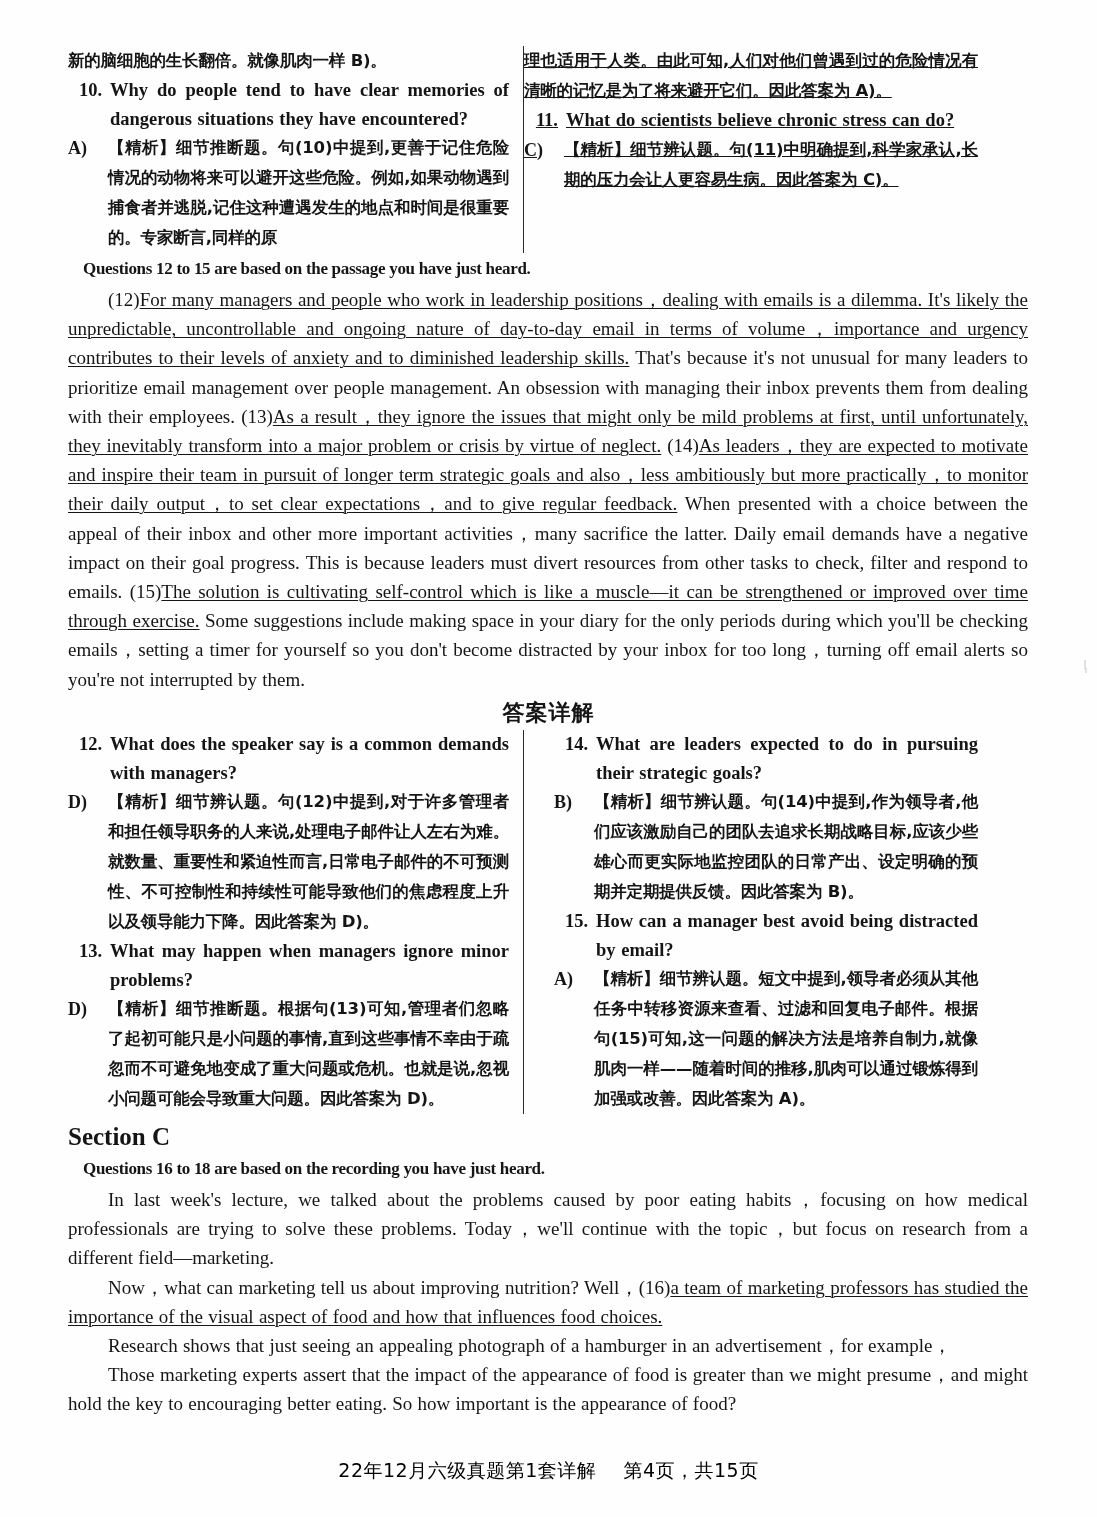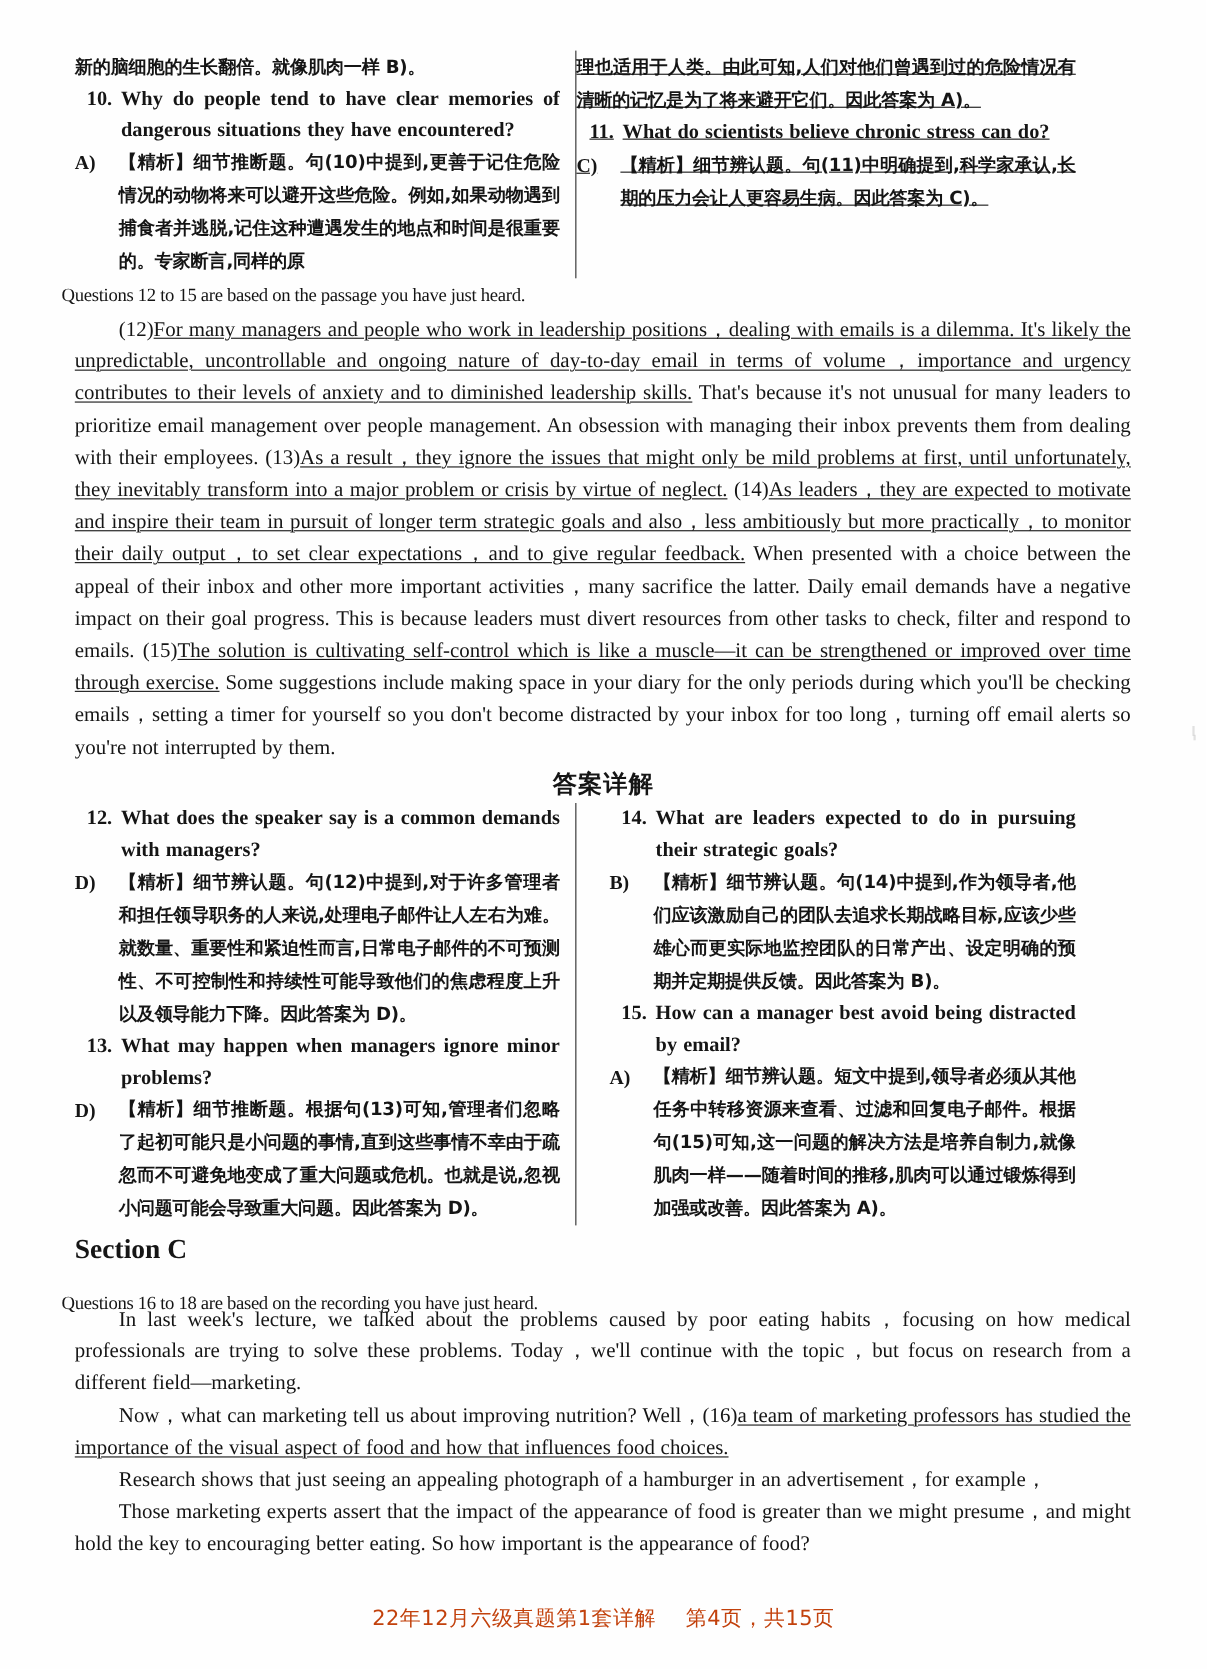--- a/index.html
+++ b/index.html
@@ -101,23 +101,23 @@
     left: 68px;
     width: 960px;
     font-size: 19px;
     line-height: 29.2px;
     text-align: justify;
     text-align-last: left;
     word-spacing: 0.5px;
   }
   .heading-line {
     position: absolute;
-    left: 56px;
+    left: 83px;
     width: 960px;
-    font-weight: 400;
+    font-weight: 700;
     font-size: 17px;
     line-height: 22px;
     letter-spacing: -0.3px;
   }
   .sectiontitle {
     position: absolute;
     left: 68px;
     font-weight: 700;
     font-size: 25px;
     line-height: 30px;
@@ -149,21 +149,21 @@
   .ansblock .col.right { padding-left: 30px; border-left: 1.3px solid #2a2a2a; }
 
   
   .footer {
     position: absolute;
     left: 0;
     width: 1097px;
     text-align: center;
     font-family: "DejaVu Sans", "Liberation Sans", sans-serif;
     font-size: 19px;
-    color: #c2410c;
+    color: #000000;
     letter-spacing: 0.5px;
   }
   .footer .sep { display: inline-block; width: 14px; }
 
   
   .speck {
     position: absolute;
     background: #c9c9c9;
     opacity: .55;
   }
@@ -245,21 +245,21 @@
         </div>
         <div class="arow">
           <span class="alabel">A)</span>
           <span class="atext">【精析】细节辨认题。短文中提到,领导者必须从其他任务中转移资源来查看、过滤和回复电子邮件。根据句(15)可知,这一问题的解决方法是培养自制力,就像肌肉一样——随着时间的推移,肌肉可以通过锻炼得到加强或改善。因此答案为 A)。</span>
         </div>
       </div>
   </div>
 
   <div class="sectiontitle" style="top:1122px;">Section C</div>
 
-  <div class="heading-line" style="top:1158px;margin-top:16px;">Questions 16 to 18 are based on the recording you have just heard.</div>
+  <div class="heading-line" style="top:1158px;">Questions 16 to 18 are based on the recording you have just heard.</div>
 
   <div class="passage" style="top:1185px;" id="section-c-body">
       <div class="indent"><span>In last week's lecture, we talked about the problems caused by poor eating habits，focusing on how medical professionals are trying to solve these problems. Today，we'll continue with the topic，but focus on research from a different field—marketing.</span></div>
       <div class="indent"><span>Now，what can marketing tell us about improving nutrition? Well，</span><span>(16)</span><span class="u">a team of marketing professors has studied the importance of the visual aspect of food and how that influences food choices.</span></div>
       <div class="indent"><span>Research shows that just seeing an appealing photograph of a hamburger in an advertisement，for example，</span></div>
       <div class="indent"><span>Those marketing experts assert that the impact of the appearance of food is greater than we might presume，and might hold the key to encouraging better eating. So how important is the appearance of food?</span></div>
     </div>
 
   <div class="footer" style="top:1458px;">
     <span>22年12月六级真题第1套详解</span>

